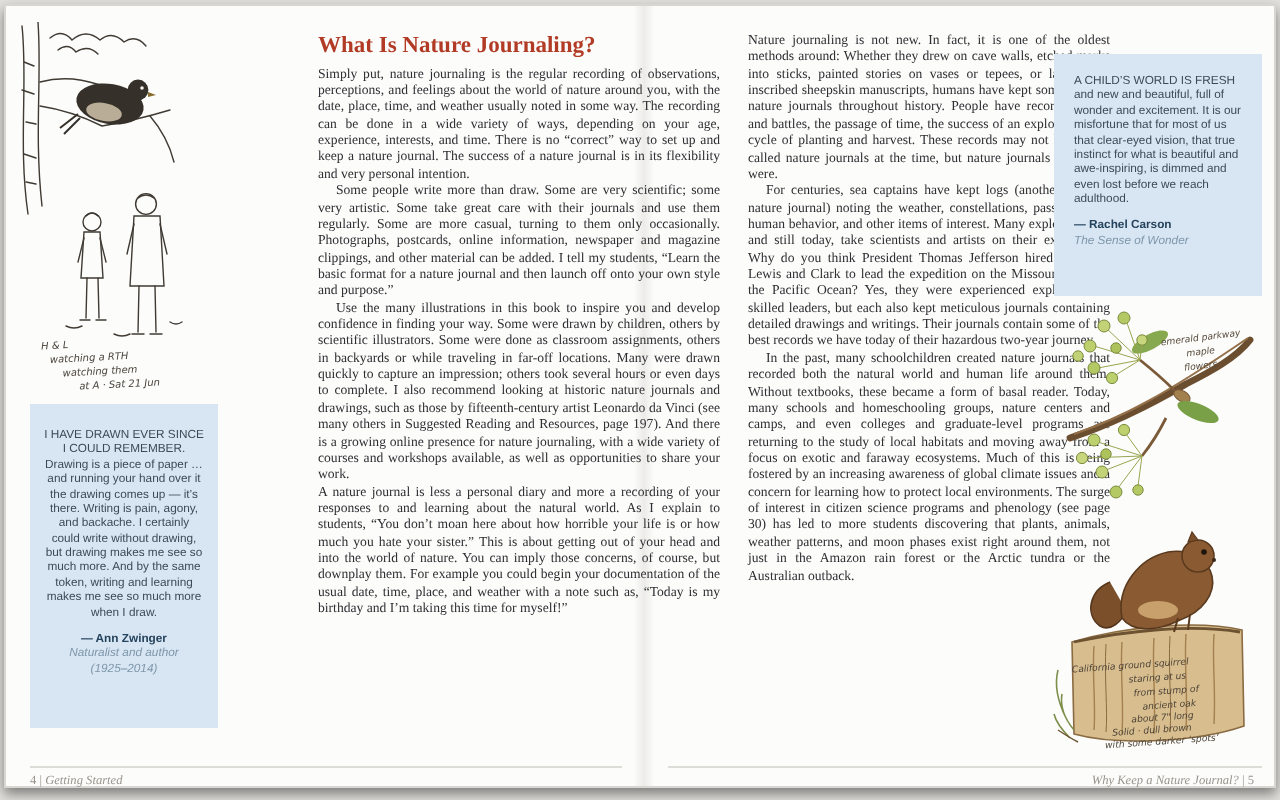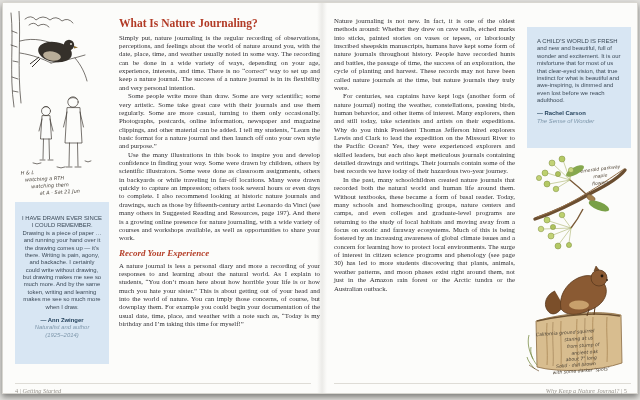--- a/index.html
+++ b/index.html
@@ -12,21 +12,21 @@
     position:absolute;left:2px;top:2px;width:634px;height:390px;
     background:#fcfcfa;border:1px solid #d8d6d0;
     box-shadow:0 3px 6px rgba(0,0,0,.45);
   }
   .gutter{
     position:absolute;left:314px;top:0;width:10px;height:100%;
     background:linear-gradient(90deg,rgba(0,0,0,0),rgba(90,85,75,.10) 50%,rgba(0,0,0,0));
     pointer-events:none;
   }
   
-  .col{position:absolute;text-align:justify;color:#2f2e33;}
+  .col{position:absolute;text-align:justify;color:#2f2e33;margin-left:40px;}
   .col-left{left:116px;top:14px;width:201px;}
   .col-right{left:331px;top:14px;width:181px;}
   h1.article-heading{
     margin:0 0 4px 0;font-size:11.5px;line-height:1.1;
     color:#b23b26;font-weight:bold;font-family:"Liberation Serif",serif;
   }
   h2.article-subheading{
     margin:6px 0 3px 0;font-size:9px;line-height:1.1;
     color:#b5402a;font-weight:bold;font-style:italic;
   }
@@ -131,21 +131,20 @@
     <div class="quote-attr">— Ann Zwinger</div>
     <div class="quote-attr-sub">Naturalist and author</div>
     <div class="quote-attr-sub">(1925–2014)</div>
   </div>
 
   <div class="col col-left">
     <h1 class="article-heading">What Is Nature Journaling?</h1>
     <p>Simply put, nature journaling is the regular recording of observations, perceptions, and feelings about the world of nature around you, with the date, place, time, and weather usually noted in some way. The recording can be done in a wide variety of ways, depending on your age, experience, interests, and time. There is no “correct” way to set up and keep a nature journal. The success of a nature journal is in its flexibility and very personal intention.</p>
     <p class="indent">Some people write more than draw. Some are very scientific; some very artistic. Some take great care with their journals and use them regularly. Some are more casual, turning to them only occasionally. Photographs, postcards, online information, newspaper and magazine clippings, and other material can be added. I tell my students, “Learn the basic format for a nature journal and then launch off onto your own style and purpose.”</p>
     <p class="indent">Use the many illustrations in this book to inspire you and develop confidence in finding your way. Some were drawn by children, others by scientific illustrators. Some were done as classroom assignments, others in backyards or while traveling in far-off locations. Many were drawn quickly to capture an impression; others took several hours or even days to complete. I also recommend looking at historic nature journals and drawings, such as those by fifteenth-century artist Leonardo da Vinci (see many others in Suggested Reading and Resources, page 197). And there is a growing online presence for nature journaling, with a wide variety of courses and workshops available, as well as opportunities to share your work.</p>
-    <h2 class="article-subheading">Record Your Experience</h2>
     <p>A nature journal is less a personal diary and more a recording of your responses to and learning about the natural world. As I explain to students, “You don’t moan here about how horrible your life is or how much you hate your sister.” This is about getting out of your head and into the world of nature. You can imply those concerns, of course, but downplay them. For example you could begin your documentation of the usual date, time, place, and weather with a note such as, “Today is my birthday and I’m taking this time for myself!”</p>
   </div>
 
   <div class="col col-right">
     <p>Nature journaling is not new. In fact, it is one of the oldest methods around: Whether they drew on cave walls, etched marks into sticks, painted stories on vases or tepees, or laboriously inscribed sheepskin manuscripts, humans have kept some form of nature journals throughout history. People have recorded hunts and battles, the passage of time, the success of an exploration, the cycle of planting and harvest. These records may not have been called nature journals at the time, but nature journals they truly were.</p>
     <p class="indent">For centuries, sea captains have kept logs (another form of nature journal) noting the weather, constellations, passing birds, human behavior, and other items of interest. Many explorers, then and still today, take scientists and artists on their expeditions. Why do you think President Thomas Jefferson hired explorers Lewis and Clark to lead the expedition on the Missouri River to the Pacific Ocean? Yes, they were experienced explorers and skilled leaders, but each also kept meticulous journals containing detailed drawings and writings. Their journals contain some of the best records we have today of their hazardous two-year journey.</p>
     <p class="indent">In the past, many schoolchildren created nature journals that recorded both the natural world and human life around them. Without textbooks, these became a form of basal reader. Today, many schools and homeschooling groups, nature centers and camps, and even colleges and graduate-level programs are returning to the study of local habitats and moving away from a focus on exotic and faraway ecosystems. Much of this is being fostered by an increasing awareness of global climate issues and a concern for learning how to protect local environments. The surge of interest in citizen science programs and phenology (see page 30) has led to more students discovering that plants, animals, weather patterns, and moon phases exist right around them, not just in the Amazon rain forest or the Arctic tundra or the Australian outback.</p>
   </div>
 
   <div class="quote-box quote-box-right">

